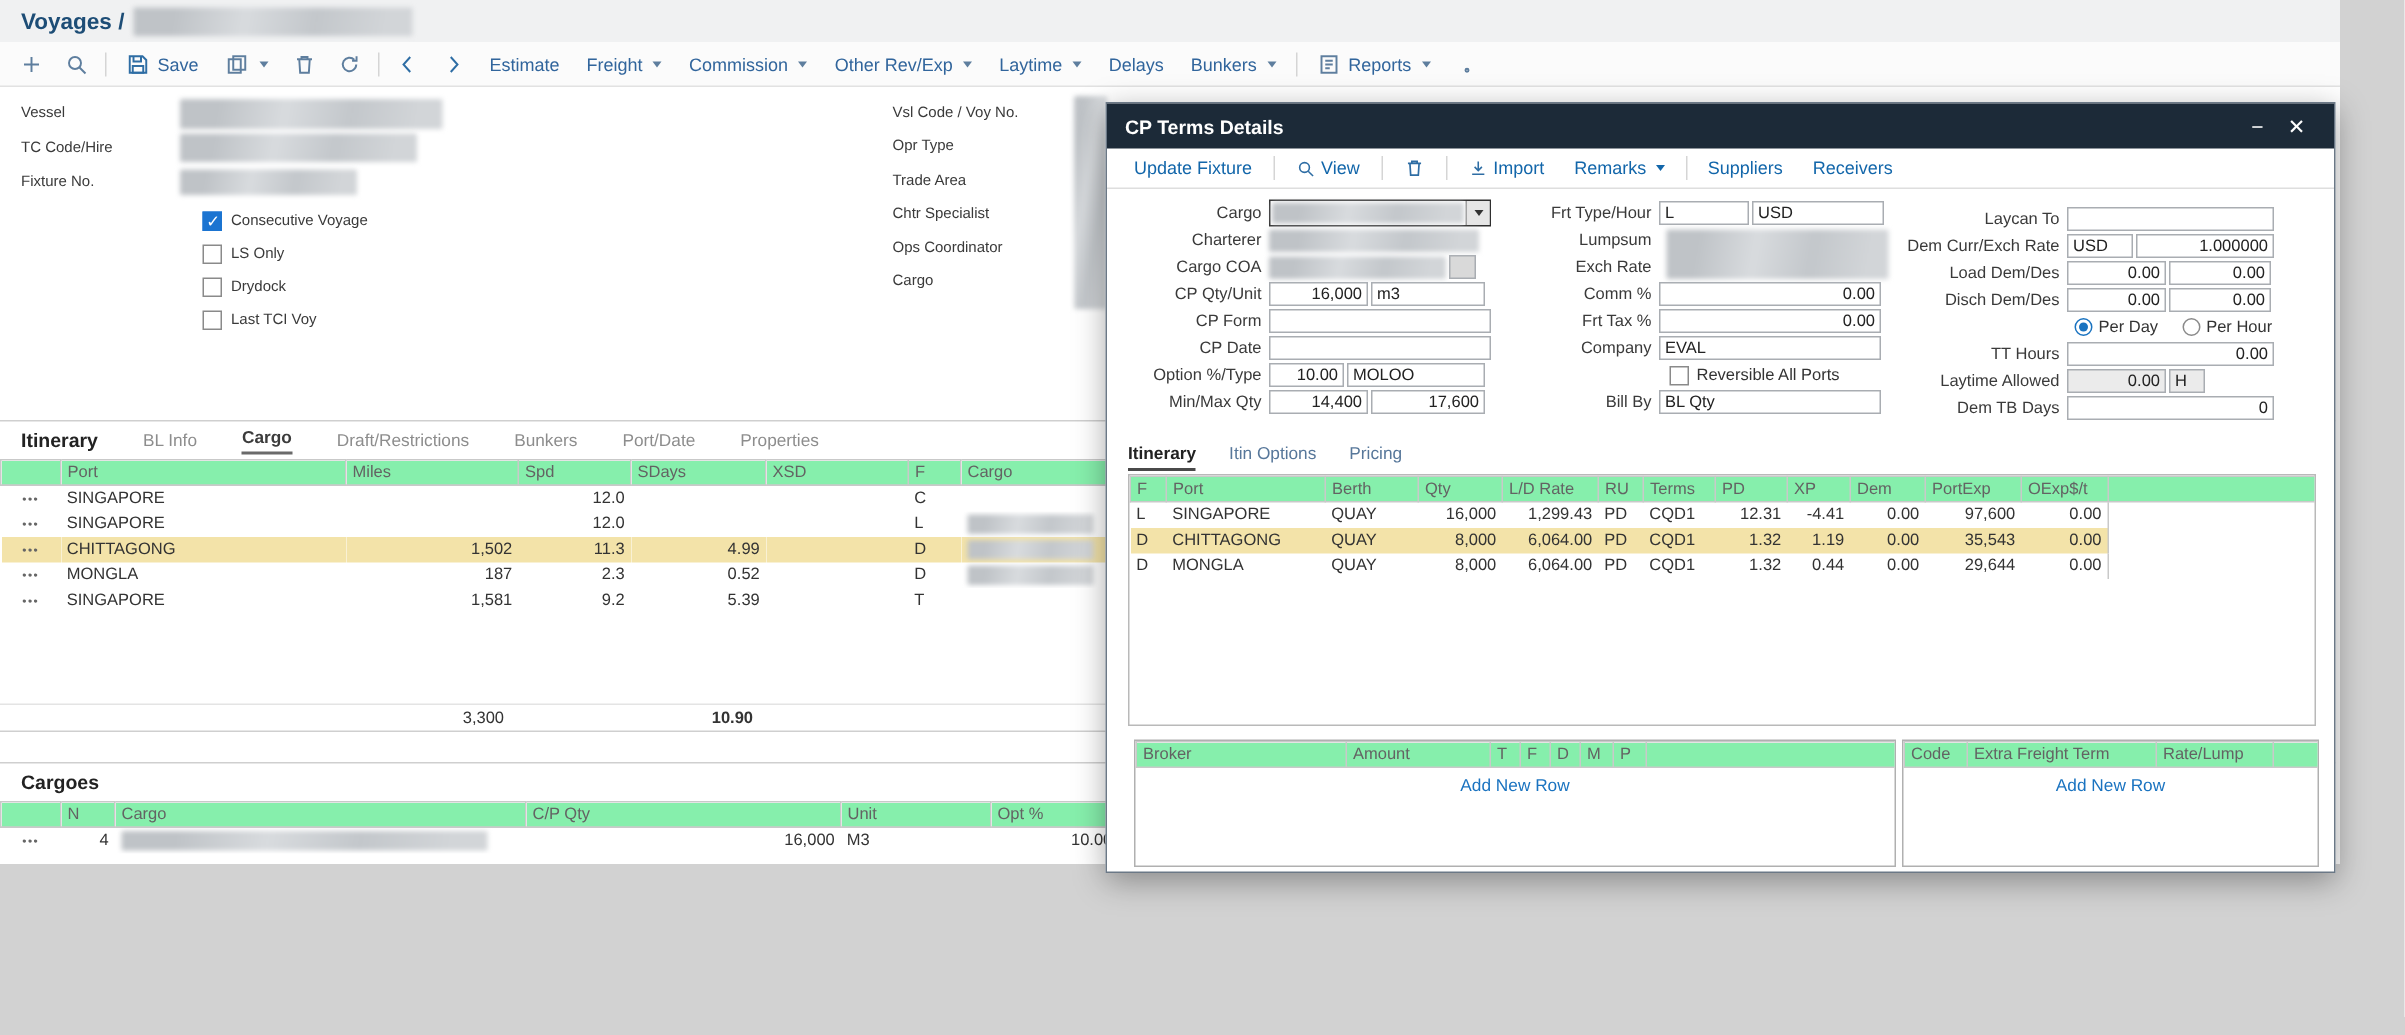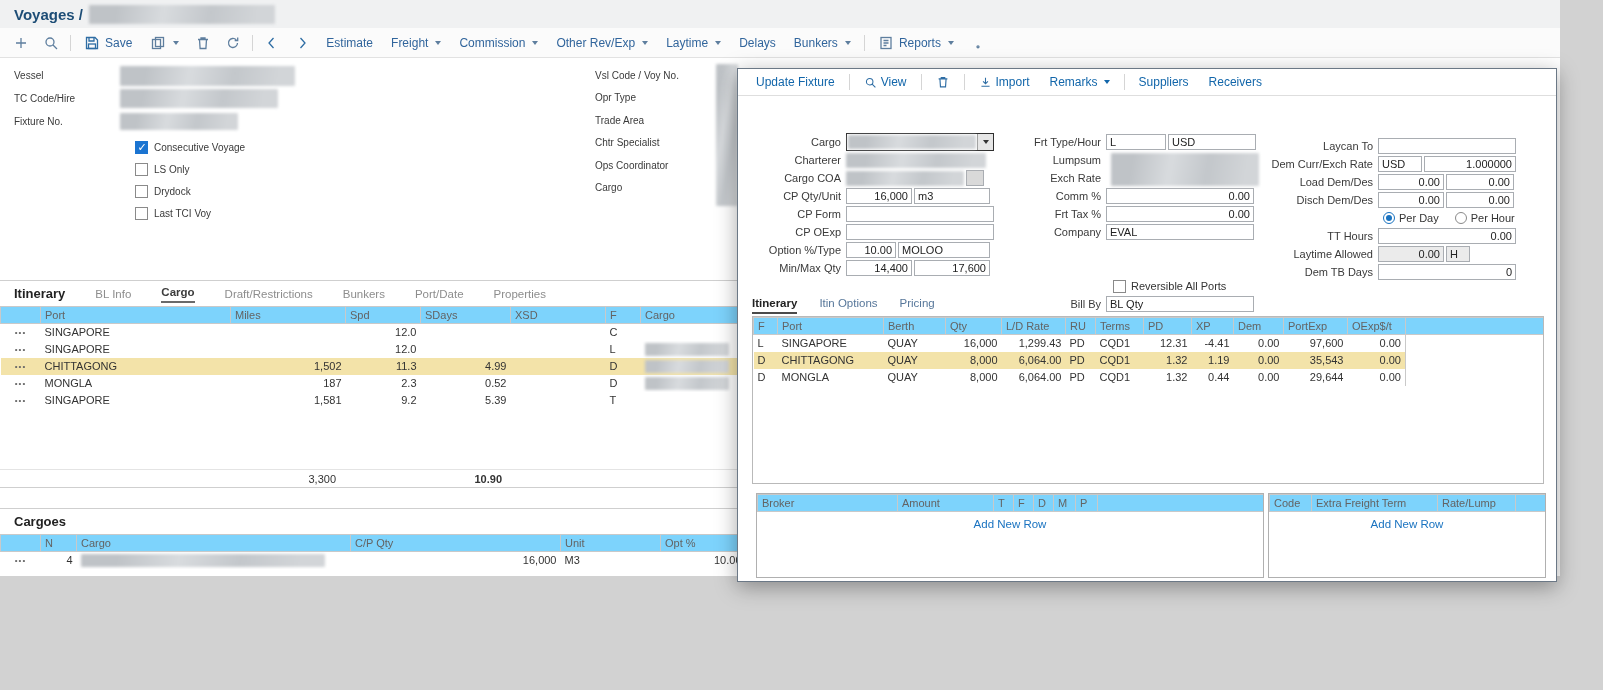--- a/index.html
+++ b/index.html
@@ -43,21 +43,21 @@
   .cb.checked::after { content:"\2713"; position:absolute; left:1.5px; top:-1px; color:#fff; font-size:11px; }
 
   
   .section { position:absolute; left:0; width:1557px; }
   .section-head { display:flex; align-items:flex-end; gap:30px; padding:5px 0 3px 14px; border-top:1px solid #cfcfcf; }
   .section-title { font-size:13px; font-weight:bold; color:#222; padding-bottom:2px; }
   .tab { font-size:11.5px; color:#8d8d8d; padding-bottom:3px; cursor:pointer; }
   .tab.active { color:#3c3c3c; font-weight:bold; border-bottom:2px solid #6a6a6a; }
 
   table.data { border-collapse:collapse; table-layout:fixed; font-size:11px; color:#333; }
-  table.data th { background:#7dd3fc; color:#636363; font-weight:normal; text-align:left; padding:2px 4px; border:1px solid #c9c9c9; height:17px; white-space:nowrap; overflow:hidden; }
+  table.data th { background:#86efac; color:#636363; font-weight:normal; text-align:left; padding:2px 4px; border:1px solid #c9c9c9; height:17px; white-space:nowrap; overflow:hidden; }
   table.data td { padding:1px 4px; height:17px; white-space:nowrap; overflow:hidden; }
   tr.hl td { background:#f3e3a9; }
   tr.hl td.filler { background:transparent; }
   td.filler, th.filler { border-left:1px solid #c9c9c9; }
 
   .itin-table td:nth-child(1), .cargo-table td:nth-child(1) { color:#666; text-align:center; font-size:8px; letter-spacing:1px; }
   .itin-table td:nth-child(3), .itin-table td:nth-child(4), .itin-table td:nth-child(5) { text-align:right; }
   .cargo-table td:nth-child(2), .cargo-table td:nth-child(4), .cargo-table td:nth-child(6) { text-align:right; }
   .cell-blur { height:13px; width:92%; margin-top:1px; }
 
@@ -407,20 +407,25 @@
             <td>16,000</td>
             <td>M3</td>
             <td>10.00</td>
           </tr>
         </tbody>
     </table>
   </div>
 </div>
 
 <div class="modal">
+  <div class="modal-header">
+    <span class="mh-title">CP Terms Details</span>
+    <span class="win-btn">−</span>
+    <span class="win-btn">✕</span>
+  </div>
 
   <div class="m-toolbar">
     <span class="m-item">
         <span>Update Fixture</span>
       </span>
     <span class="tb-sep"></span>
     <span class="m-item">
       <svg class="ic blue" viewBox="0 0 16 16" style="width:13px;height:13px;">
           <circle cx="7" cy="7" r="4"></circle>
           <path d="M10 10l4 4"></path>
@@ -475,21 +480,21 @@
     <div class="mrow">
       <span class="mlabel">CP Qty/Unit</span>
       <input class="inp num w66" value="16,000" style="">
       <input class="inp w76 gap2" value="m3" style="">
     </div>
     <div class="mrow">
       <span class="mlabel">CP Form</span>
       <input class="inp w148" value="" style="">
     </div>
     <div class="mrow">
-      <span class="mlabel">CP OExp</span>
+      <span class="mlabel">CP Date</span>
       <input class="inp w148" value="" style="">
     </div>
     <div class="mrow">
       <span class="mlabel">Option %/Type</span>
       <input class="inp num w50" value="10.00" style="">
       <input class="inp w92 gap2" value="MOLOO" style="">
     </div>
     <div class="mrow">
       <span class="mlabel">Min/Max Qty</span>
       <input class="inp num w66" value="14,400" style="">
@@ -514,21 +519,21 @@
       <input class="inp num w148" value="0.00" style="">
     </div>
     <div class="mrow">
       <span class="mlabel">Frt Tax %</span>
       <input class="inp num w148" value="0.00" style="">
     </div>
     <div class="mrow">
       <span class="mlabel">Company</span>
       <input class="inp w148" value="EVAL" style="">
     </div>
-    <div class="mrow" style="padding-left:107px;margin-top:36px;">
+    <div class="mrow" style="padding-left:107px;">
       <span class="cb" style="margin-right:5px;"></span>
       <span>Reversible All Ports</span>
     </div>
     <div class="mrow">
       <span class="mlabel">Bill By</span>
       <input class="inp w148" value="BL Qty" style="">
     </div>
   </div>
   <div class="blur-box lump-blur"></div>
 

